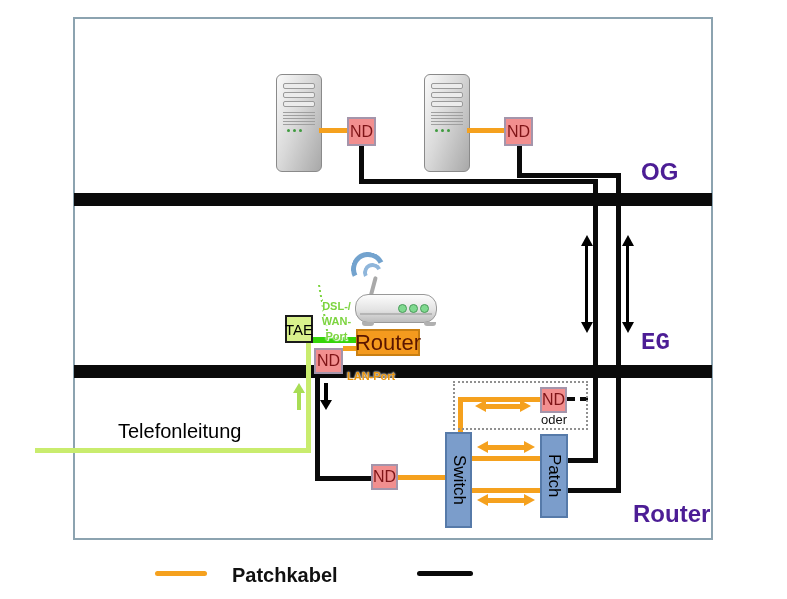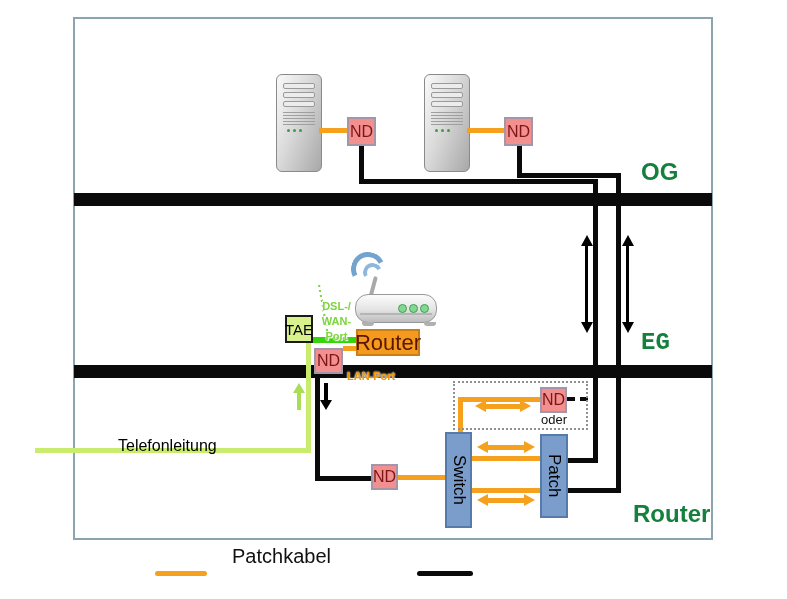--- a/index.html
+++ b/index.html
@@ -15,21 +15,21 @@
     --frame:#8CA3B0;
     --greentext:#7CD43F;
     --oranget:#E8940C;
   }
   *{margin:0;padding:0;box-sizing:border-box;}
   body{background:#fff;font-family:"Liberation Sans", sans-serif;}
   .canvas{position:relative;width:787px;height:599px;background:#fff;overflow:hidden;}
   .abs{position:absolute;}
   .frame{left:73px;top:17px;width:640px;height:523px;border:2px solid var(--frame);}
   .floorbar{left:74px;width:638px;height:13px;background:var(--black);}
-  .floorlabel{font-size:24px;font-weight:bold;color:#15803d;}
+  .floorlabel{font-size:24px;font-weight:bold;color:#4c1d95;}
   
   .cab{position:absolute;background:var(--black);}
   .cab.or{background:var(--orange);}
   .cab.grn{background:var(--green);}
   .cab.pale{background:var(--palegreen);}
   .dashcab{position:absolute;height:4px;background:repeating-linear-gradient(90deg,var(--black) 0 8px,transparent 8px 13px);}
   .dotdiag{position:absolute;width:2px;background:repeating-linear-gradient(180deg,var(--greentext) 0 2px,transparent 2px 5px);transform:rotate(-10deg);transform-origin:top left;}
   
   .nd{position:absolute;background:var(--ndfill);border:2px solid var(--ndborder);color:var(--ndtext);
       font-size:16px;display:flex;align-items:center;justify-content:center;line-height:1;}
@@ -80,21 +80,21 @@
   .rtleds{position:absolute;right:7px;top:9px;display:flex;gap:2px;}
   .rtleds i{width:9px;height:9px;border-radius:50%;background:#7FD98F;border:1px solid #4a9a5a;}
   .foot{position:absolute;width:12px;height:4px;background:#b0b0b0;border-radius:0 0 3px 3px;}
   .antenna{position:absolute;width:4px;height:23px;background:#a9a9a9;border-radius:2px;transform:rotate(15deg);}
   .arc{position:absolute;border-radius:50%;border-style:solid;border-color:transparent;}
   .arc.outer{width:34px;height:34px;border-width:5px;border-top-color:#73A3CE;border-left-color:#73A3CE;transform:rotate(18deg);}
   .arc.inner{width:19px;height:19px;border-width:4px;border-top-color:#8FB6DB;border-left-color:#8FB6DB;transform:rotate(18deg);}
   
   .legend-label{font-size:20px;color:#111;}
   .swatch{position:absolute;height:5px;border-radius:3px;}
-  .biglabel{font-size:16px;color:#000;margin-top:17px;}
+  .biglabel{font-size:20px;color:#000;}
 </style>
 </head>
 <body>
 
 <div class="canvas">
 
   <div class="abs frame"></div>
 
   <div class="abs floorbar" style="top:193px;"></div>
   <div class="abs floorbar" style="top:365px;"></div>
@@ -240,16 +240,16 @@
   <div class="abs glab" style="left:319px;top:299px;width:35px;text-align:center;line-height:15px;">
     <div>DSL-/</div>
     <div>WAN-</div>
     <div>Port</div>
   </div>
   <div class="abs olab" style="left:347px;top:370px;">LAN-Port</div>
 
   <div class="abs biglabel" style="left:118px;top:420px;">Telefonleitung</div>
 
   <div class="swatch" style="left:155px;top:571px;width:52px;background:var(--orange);"></div>
-  <div class="abs legend-label" style="left:232px;top:545px;">Patchkabel</div>
+  <div class="abs legend-label" style="left:232px;top:564px;font-weight:bold;">Patchkabel</div>
   <div class="swatch" style="left:417px;top:571px;width:56px;background:#0a0a0a;"></div>
 
 </div>
 
 </body></html>

